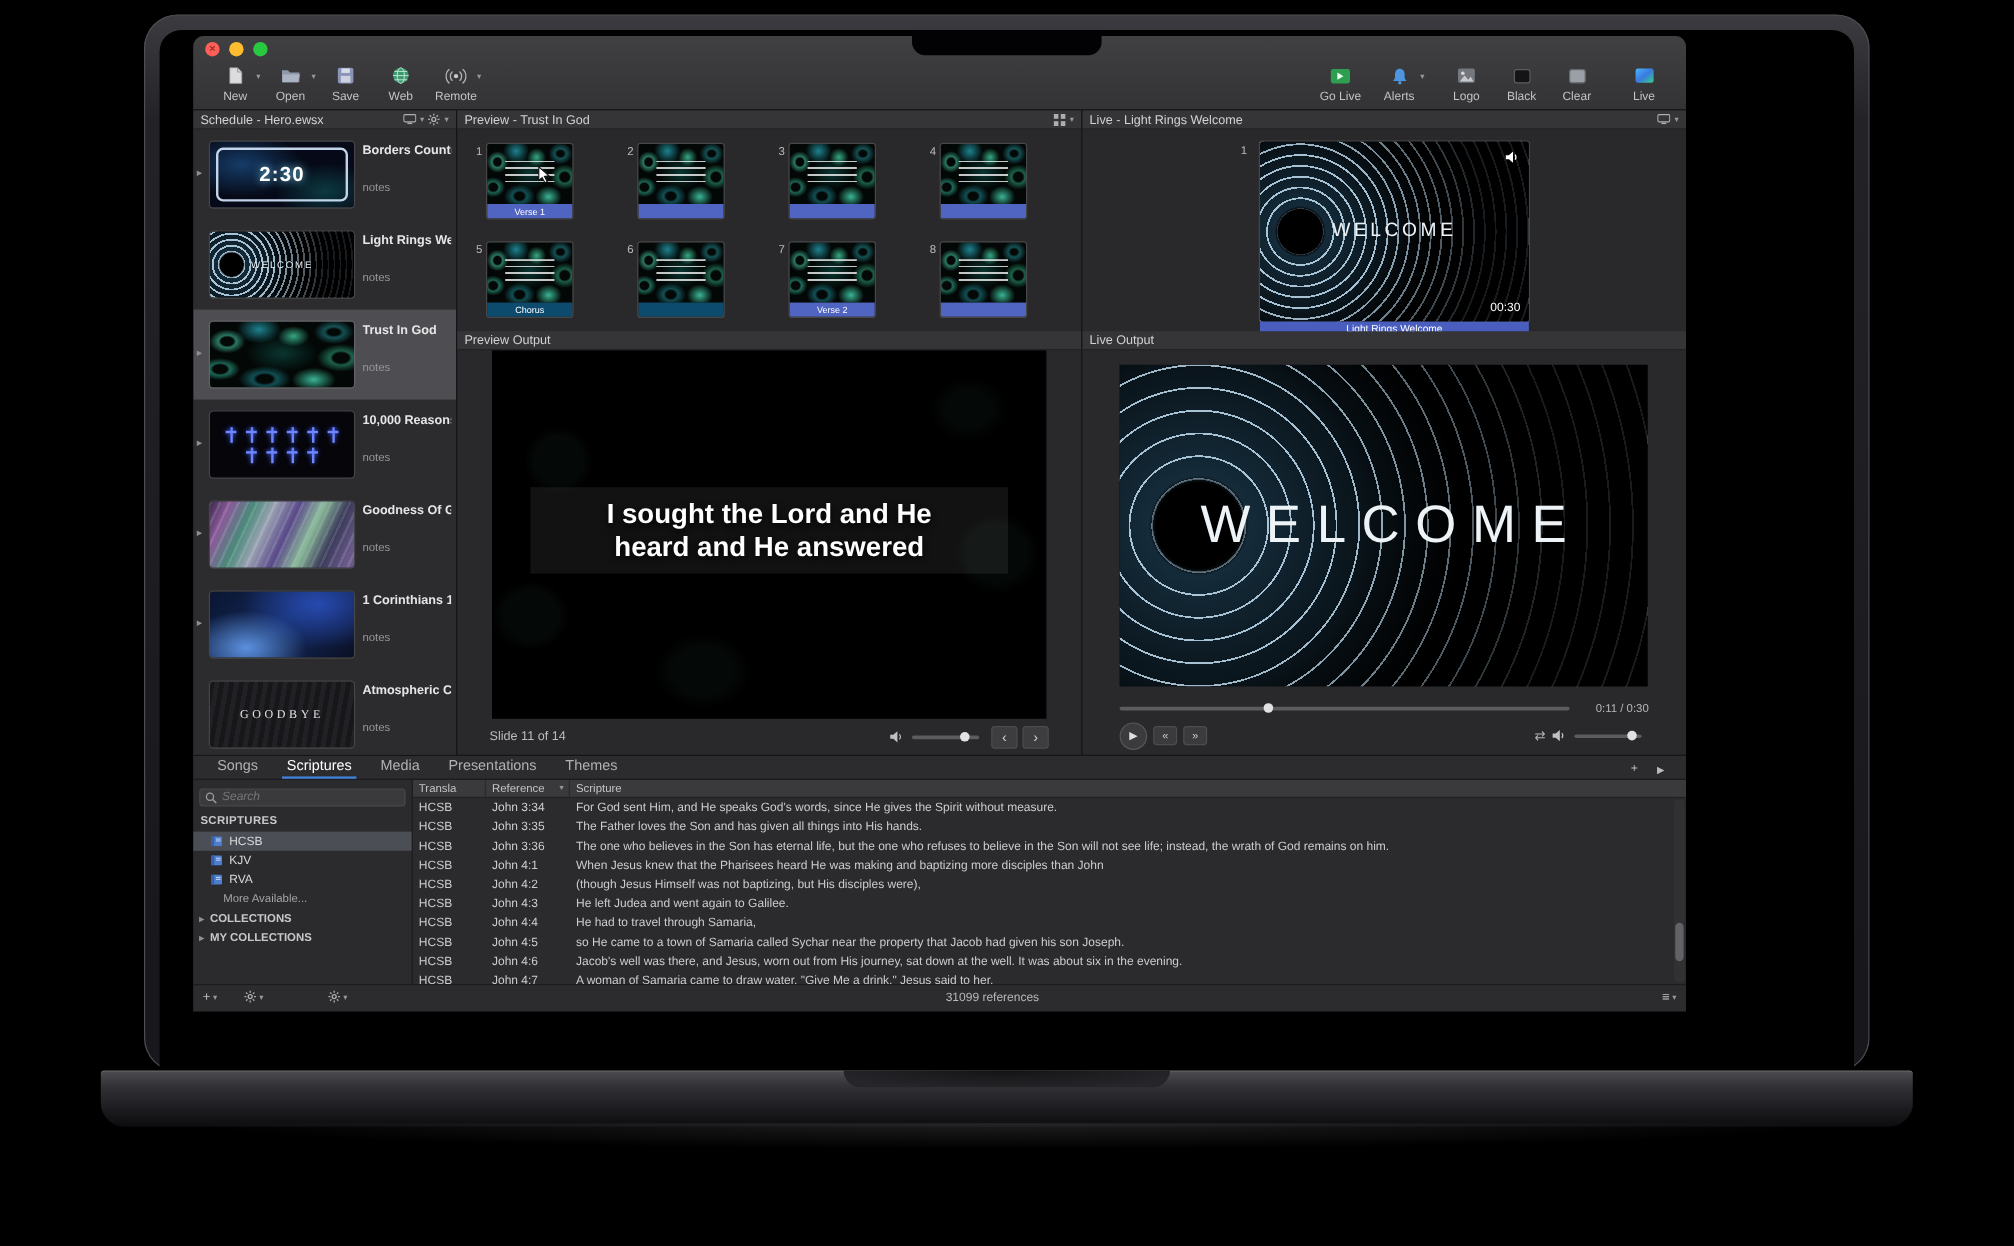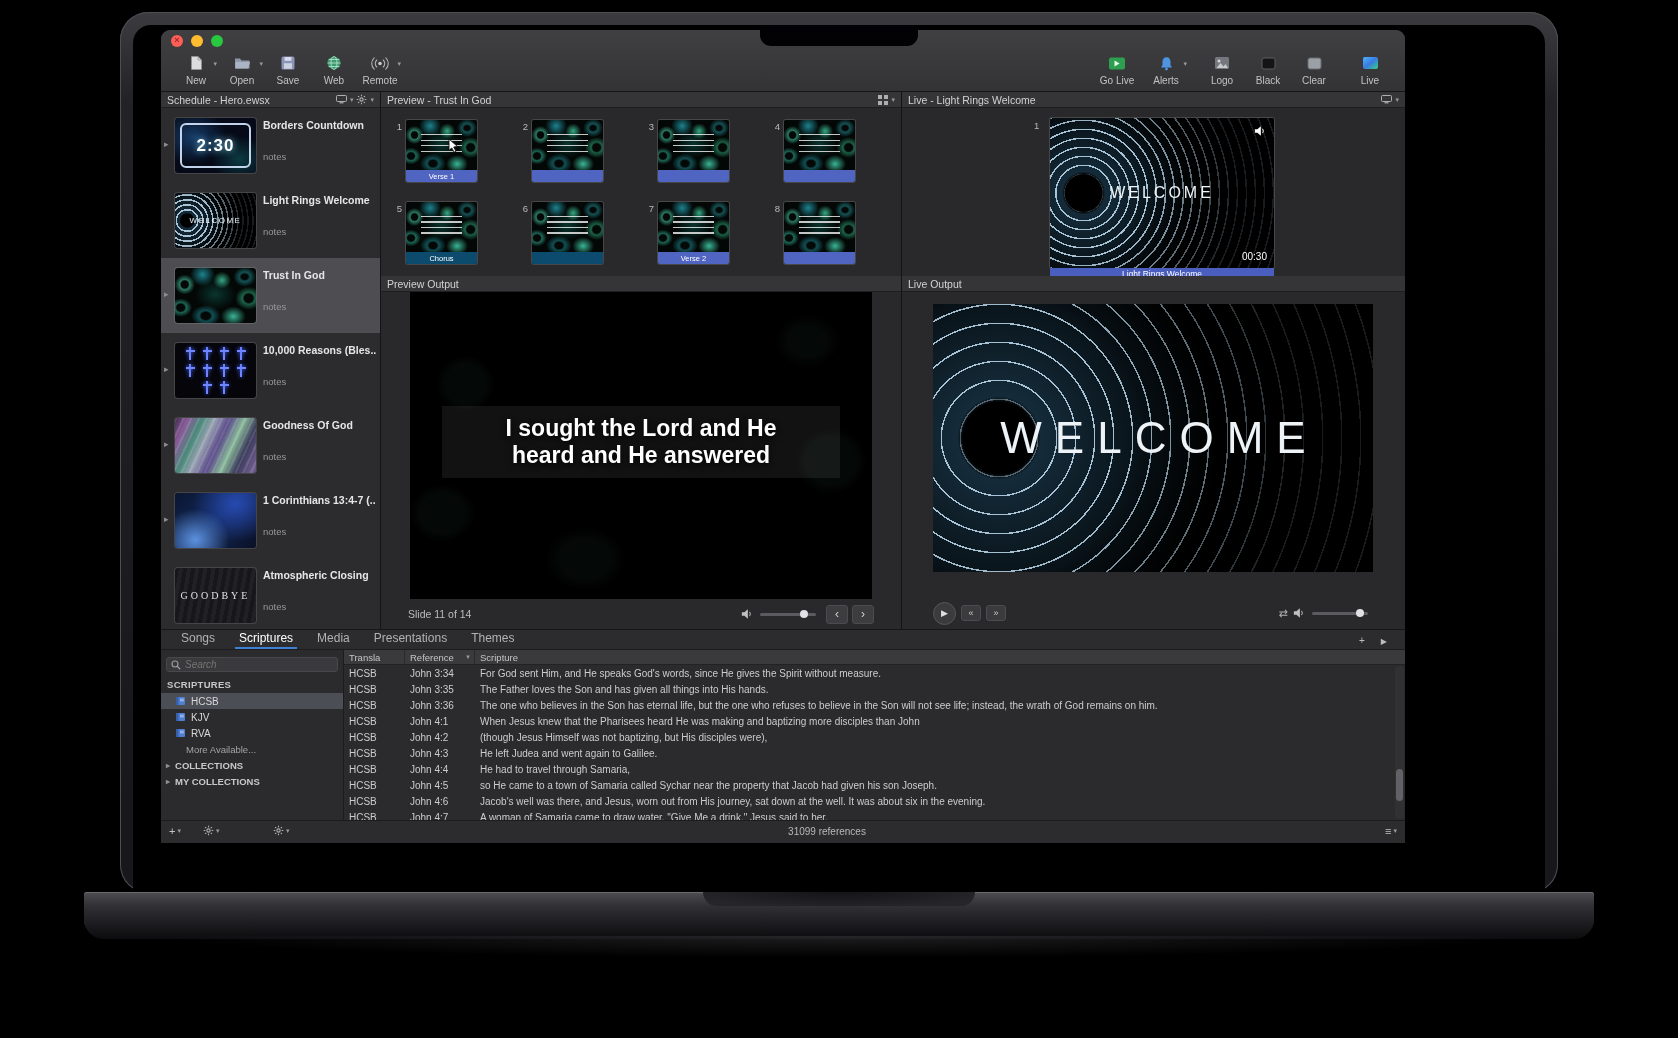--- a/index.html
+++ b/index.html
@@ -50,21 +50,21 @@
     padding:0 6px;font-size:10.5px;color:#d2d2d4;border-bottom:1px solid #1e1e20}
   .ph-icons{margin-left:auto;display:flex;align-items:center;gap:3px;color:#a8a8ac}
   .chev7{font-size:7px;color:#98989c}
 
   
   .schedule{width:219px;flex:none}
   .slist{flex:1;overflow:hidden;background:#2c2c2e}
   .sitem{height:75px;position:relative;display:flex;align-items:flex-start;padding:10px 4px 0 14px}
   .sitem.sel{background:#4e4e52}
   .sarrow{position:absolute;left:3px;top:31px;color:#8f8f93;font-size:9px}
-  .sthumb{width:81px;height:55px;border-radius:3px;flex:none;position:relative;overflow:hidden;
+  .sthumb{width:120px;height:55px;border-radius:3px;flex:none;position:relative;overflow:hidden;
     background:#000;box-shadow:0 0 0 1px rgba(255,255,255,.12)}
   .smeta{padding:1px 0 0 7px;min-width:0}
   .stitle{font-size:10.5px;font-weight:700;color:#e6e6e8;white-space:nowrap;overflow:hidden}
   .snotes{font-size:9.5px;color:#97979b;margin-top:20px}
 
   
   .blob{position:relative;background:
     radial-gradient(ellipse 18% 26% at 12% 30%,rgba(90,255,210,.9),transparent 70%),
     radial-gradient(ellipse 22% 30% at 34% 12%,rgba(50,230,255,.55),transparent 70%),
     radial-gradient(ellipse 16% 22% at 58% 22%,rgba(80,255,200,.65),transparent 70%),
@@ -575,20 +575,26 @@
             </div>
 
             <div class="panel-h">
                 <span>Live Output</span>
               </div>
 
             <div class="lout">
               <div class="lvideo rings rings-lg">
                 <div class="welcome-txt" style="font-size:44px;letter-spacing:13px;padding-left:13px">WELCOME</div>
               </div>
+              <div class="lscrub">
+                <span class="ltrack">
+                    <span class="vdot" style="left:33%;top:50%"></span>
+                  </span>
+                <span class="ltime">0:11 / 0:30</span>
+              </div>
               <div class="lcontrols">
                 <span class="playbtn">▶</span>
                 <span class="skipbtn">«</span>
                 <span class="skipbtn">»</span>
                 <span class="ctrl-right">
                   <span class="loop">⇄</span>
                   <svg width="14" height="12" viewBox="0 0 16 14">
                       <path d="M2 5h3l4-3.5v11L5 9H2z" fill="#c0c0c2"></path>
                       <path d="M11 4.5a4.2 4.2 0 010 5" stroke="#c0c0c2" fill="none" stroke-width="1.1"></path>
                     </svg>

